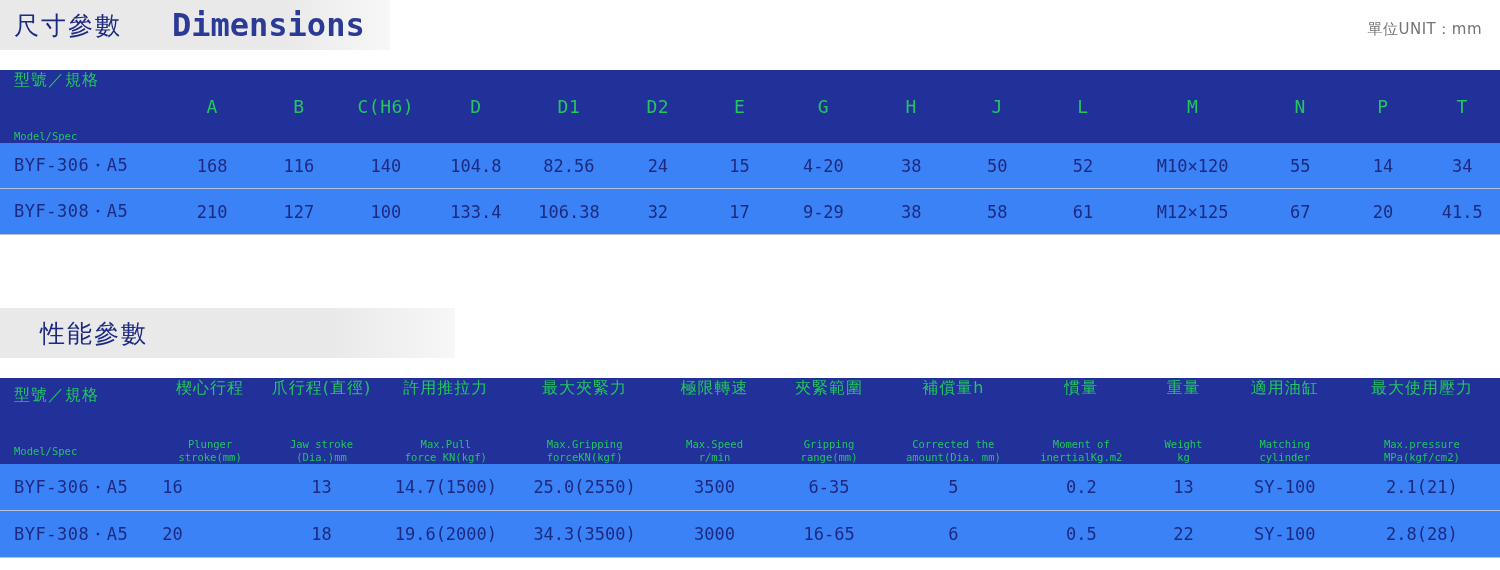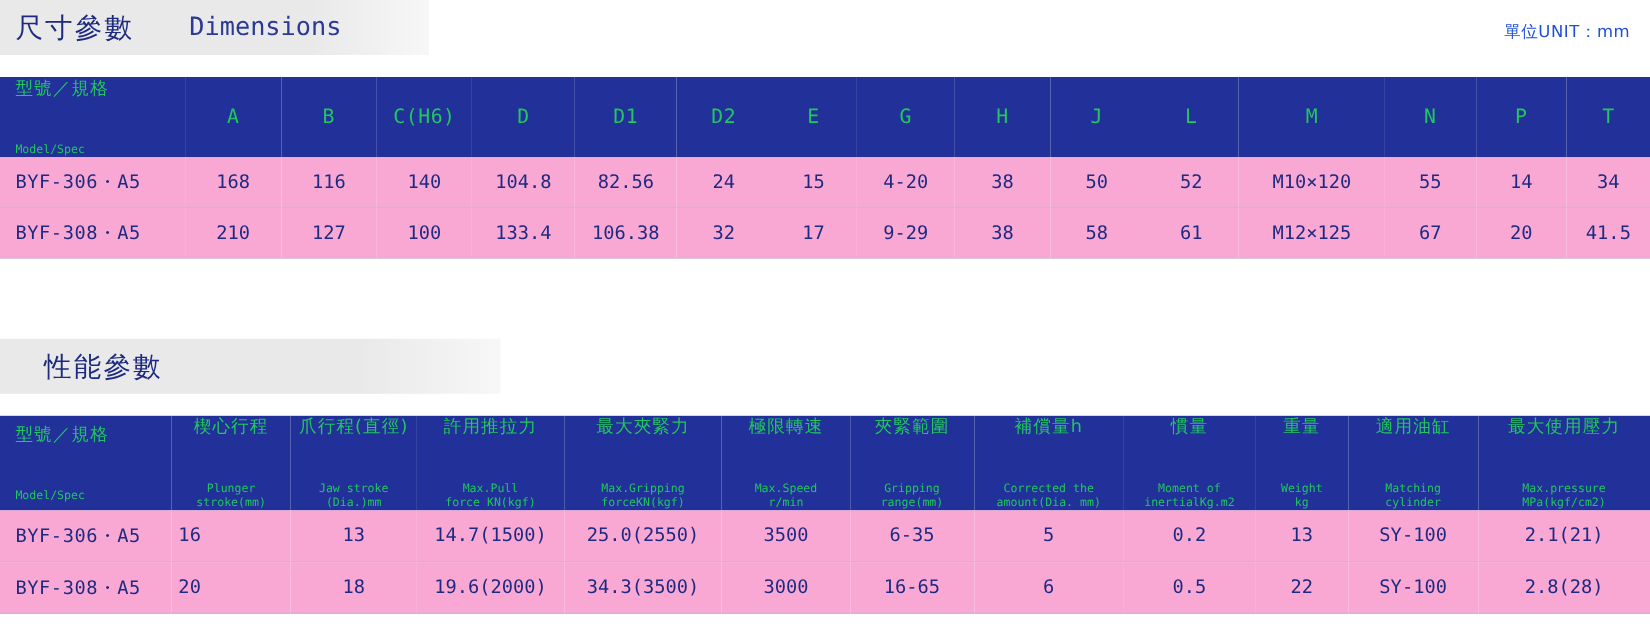--- a/index.html
+++ b/index.html
@@ -32,35 +32,36 @@
     gap: 24px;
   }
   .section-head .cn {
     font-size: 25px;
     letter-spacing: 2px;
     color: #1d2a80;
     font-weight: 500;
     white-space: nowrap;
   }
   .section-head .en {
-    font-size: 23px;
+    font-size: 32px;
     color: #2a3a96;
     margin-left: 26px;
     font-family: "DejaVu Sans Mono", "Liberation Mono", monospace;
     letter-spacing: 0px;
     white-space: nowrap;
+    font-weight: bold;
   }
 
   
   .unit-note {
     position: absolute;
     right: 18px;
     top: 20px;
     font-size: 15px;
-    color: #1d4ed8;
+    color: #737373;
     letter-spacing: 0.5px;
   }
 
   
   table {
     border-collapse: collapse;
     position: absolute;
     table-layout: fixed;
   }
   thead th {
@@ -86,21 +87,21 @@
   }
   .hdr-single {
     font-size: 18px;
     font-family: "DejaVu Sans Mono", "Liberation Mono", monospace;
     letter-spacing: 0.5px;
   }
   tbody td {
     text-align: center;
     color: #1d2a80;
     border-bottom: 1px solid #b9bed8;
-    background: #f9a8d4;
+    background: #3b82f6;
     padding: 0;
     white-space: nowrap;
   }
   .model-cell {
     text-align: left;
     padding-left: 14px !important;
     font-size: 17px;
     letter-spacing: 0.5px;
     font-family: "DejaVu Sans Mono", "Liberation Mono", monospace;
   }

